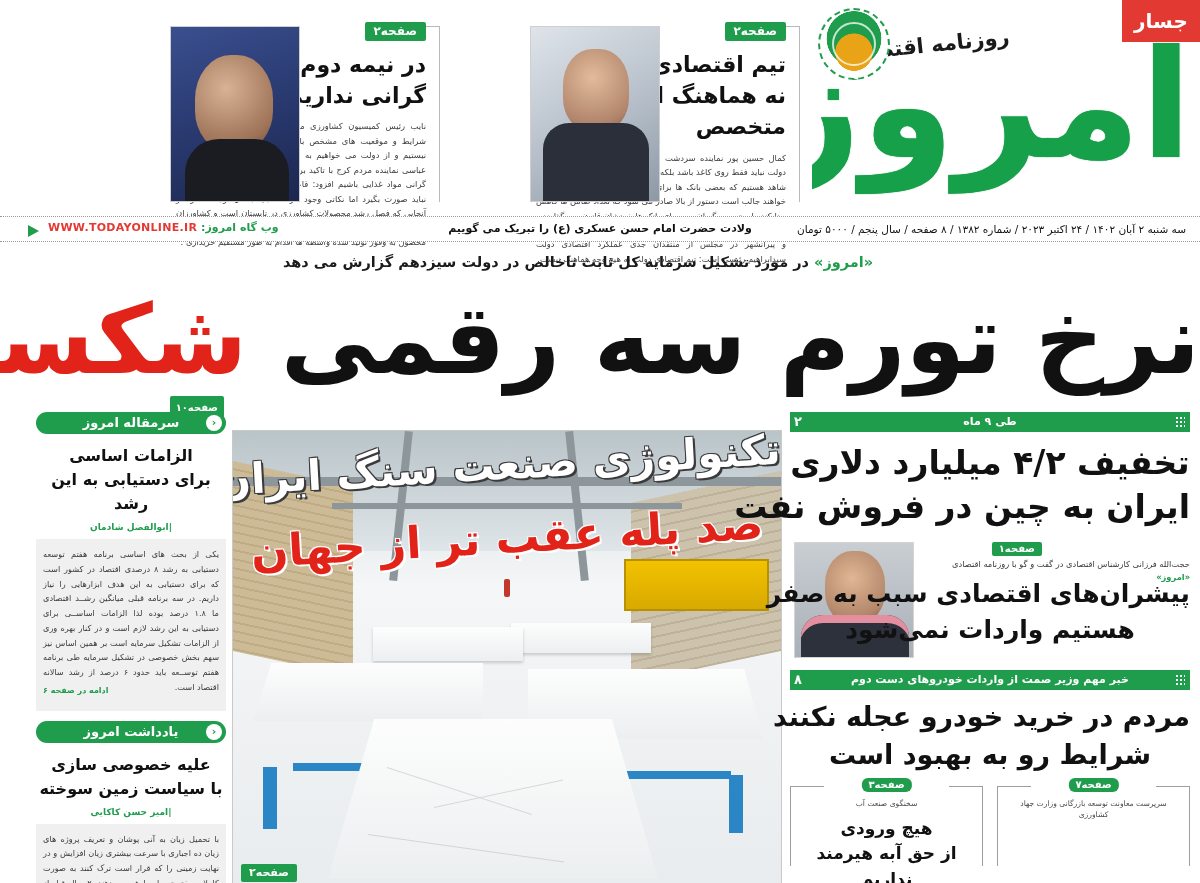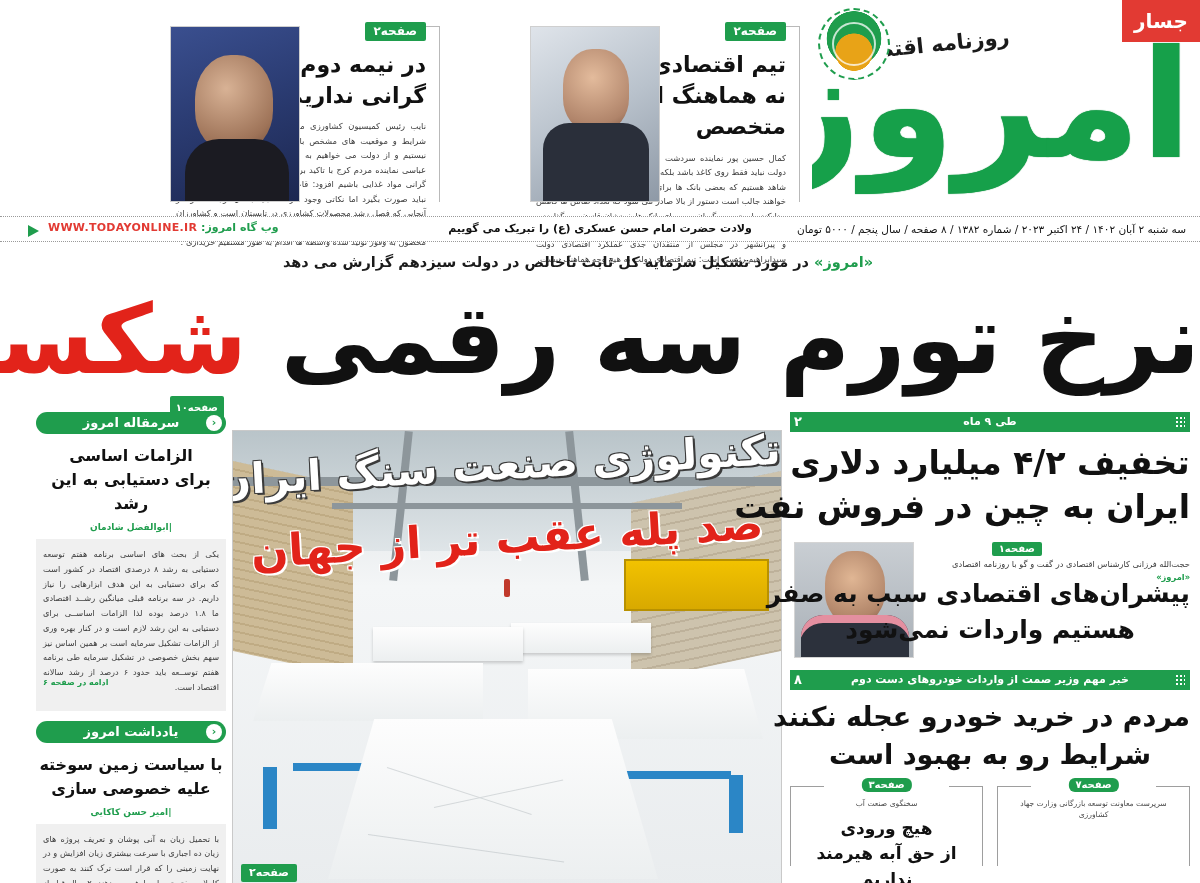--- a/index.html
+++ b/index.html
@@ -132,21 +132,21 @@
   .op-author {
     margin-top: 6px; font-size: 9px; color: #1f9d4d; text-align: center;
     direction: rtl; font-weight: bold;
   }
   .op-body {
     margin-top: 7px; background: #f0f0f0; padding: 8px 7px 16px;
     font-size: 8.2px; color: #3b3b3b; line-height: 1.8; text-align: justify;
     direction: rtl; position: relative;
   }
   .op-more {
-    position: absolute; left: 7px; bottom: 20px; color: #1f9d4d;
+    position: absolute; left: 7px; bottom: 12px; color: #1f9d4d;
     font-size: 8px; font-weight: bold; direction: rtl;
   }
 
   
   .centercol { position: absolute; left: 232px; top: 18px; width: 550px; height: 460px; }
   .photo-frame {
     position: absolute; inset: 0; border: 1px solid #c9c9c9; overflow: hidden;
     background: #dfe3e6;
   }
   .factory {
@@ -377,22 +377,22 @@
           <span class="op-more">ادامه در صفحه ۶</span>
         </div>
       </div>
 
       <div class="opbox">
         <div class="op-head">
           <span class="chev">‹</span>
           <span>یادداشت امروز</span>
         </div>
         <div class="op-title">
+          <div>علیه خصوصی سازی</div>
           <div>با سیاست زمین سوخته</div>
-          <div>علیه خصوصی سازی</div>
         </div>
         <div class="op-author">|امیر حسن کاکایی</div>
         <div class="op-body">
           <span>با تحمیل زیان به آنی پوشان و تعریف پروژه های زیان ده اجباری با سرعت بیشتری زیان افزایش و در نهایت زمینی را که قرار است ترک کنند به صورت کاملا سوخته تحویل طرف می دهند. ۲ سال قبل از شروع دولت سیزدهم قرار شد ۲ خودروساز اصلی خصوصی شوند و تحولات عظیمی در صنعت خودرو به نفع مــردم رقم بخورد. اما طی این مدت نه تنها قیمت خودرو در بازار پایین نیامد و کیفیت خودروهای ۲ خودروساز بهبود محسوسی پیدا نکرد، بلکه دولتی ها به شدت فضای صنعت را...</span>
           
         </div>
       </div>
     </div>
 
     <div class="centercol">

